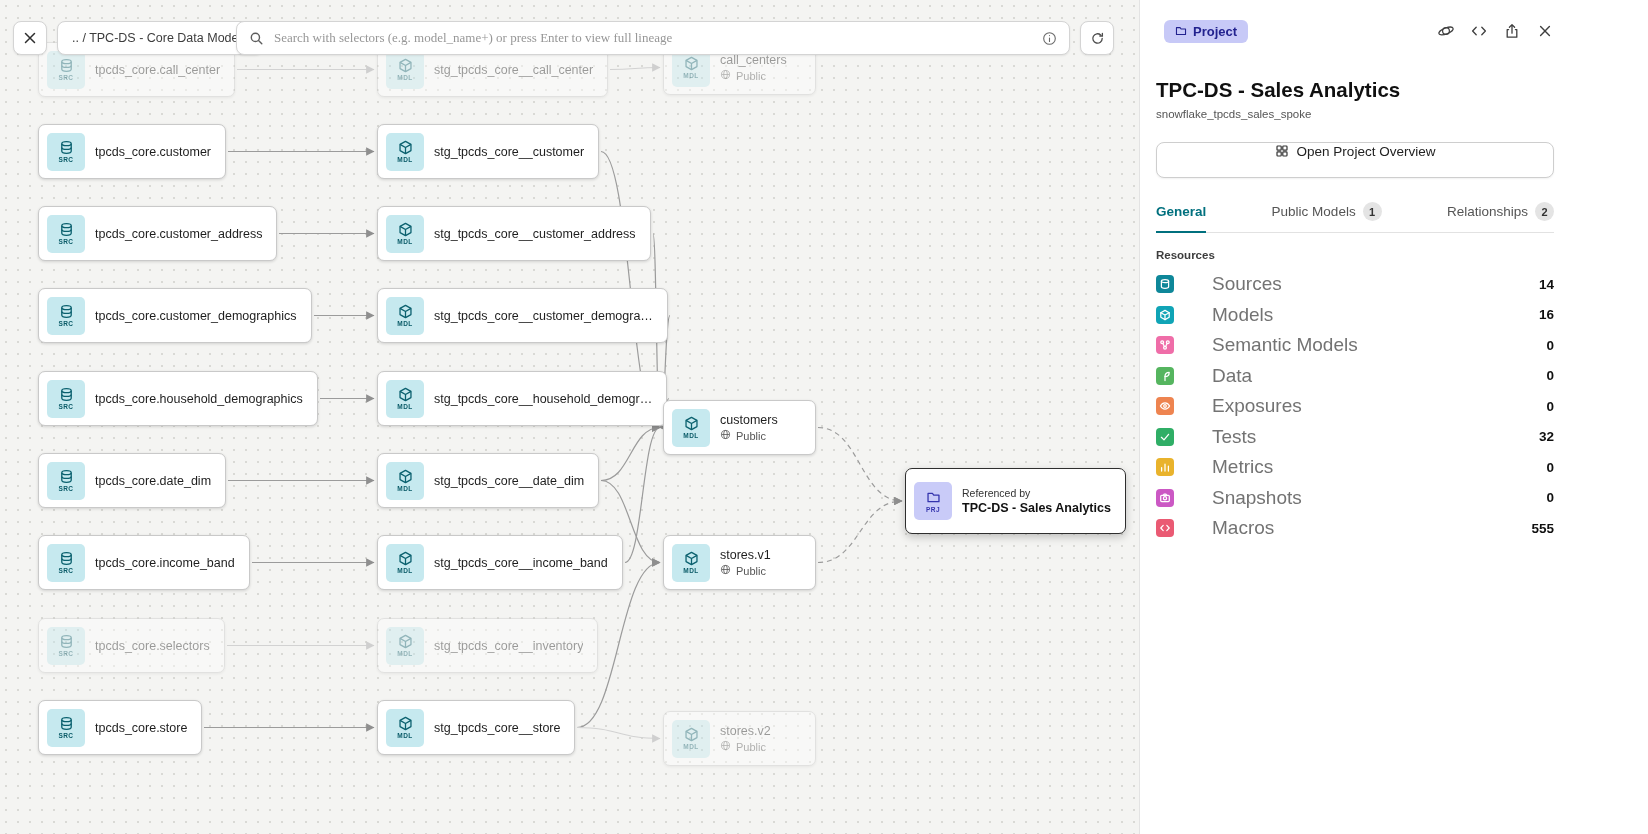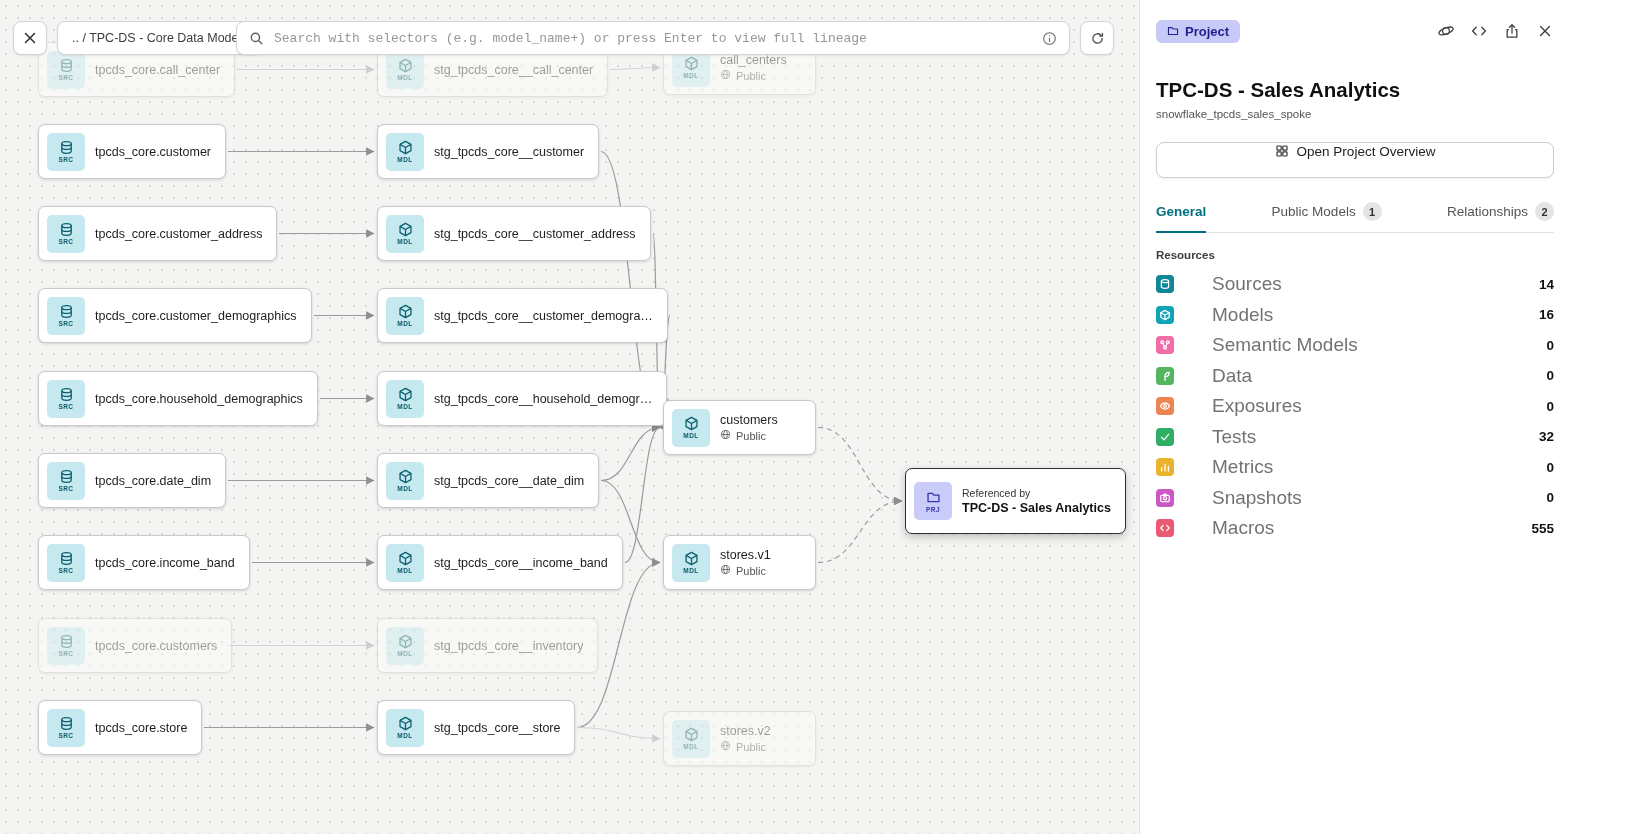--- a/index.html
+++ b/index.html
@@ -51,33 +51,33 @@
     border:1px solid #d4d4d4; border-radius:8px;
     box-shadow:0 1px 2px rgba(0,0,0,.08);
     display:flex; align-items:center; pointer-events:auto;
   }
   button.tb-box { cursor:pointer; padding:0; }
   .tb-close { left:13px; width:34px; justify-content:center; }
   .tb-crumb { left:57px; padding:0 14px; font-size:12.5px; color:#3c3c3c; cursor:pointer; }
   .tb-search { left:236px; width:834px; padding:0 12px; gap:8px; }
   .tb-search input {
     flex:1; border:none; outline:none; font-size:13px; color:#333;
-    font-family:Liberation Mono, monospace; background:transparent;
+    font-family:Liberation Serif, serif; background:transparent;
   }
   .tb-search input::placeholder { color:#979797; }
   .tb-refresh { left:1080px; width:34px; justify-content:center; }
   .tb-ic { display:flex; align-items:center; }
 
   
   .panel {
     width:509px; height:834px; background:#fff;
     border-left:1px solid #e3e3e3; padding:18px 0 0 16px;
   }
   .panel-inner { width:398px; }
-  .panel-top { display:flex; align-items:center; justify-content:space-between; height:26px; margin-bottom:34px; }
+  .panel-top { display:flex; align-items:center; justify-content:space-between; height:26px; margin-bottom:34px;margin-left:8px; }
   .proj-badge {
     display:inline-flex; align-items:center; gap:6px;
     background:#c7c9f7; color:#22228f; font-size:13px; font-weight:600;
     padding:4px 11px; border-radius:6px;
   }
   .panel-icons { display:flex; align-items:center; gap:15px; }
   .iconbtn { background:none; border:none; padding:0; cursor:pointer; display:flex; align-items:center; }
 
   .panel h1 { margin:0 0 6px 0; font-size:20.5px; font-weight:700; color:#101010; }
   .subtitle { font-size:11.5px; color:#555; margin-bottom:22px; }
@@ -377,21 +377,21 @@
             <svg viewBox="0 0 14 14" width="15" height="15">
               <g fill="none" stroke="#0a606e" stroke-width="1.2">
                 <ellipse cx="7" cy="3.4" rx="4.4" ry="1.8"></ellipse>
                 <path d="M2.6 3.4v7.2c0 1 2 1.8 4.4 1.8s4.4-.8 4.4-1.8V3.4"></path>
                 <path d="M2.6 7c0 1 2 1.8 4.4 1.8S11.4 8 11.4 7"></path>
               </g>
             </svg>
             <span class="kind">SRC</span>
           </div>
           <div class="ntext">
-            <div class="nlabel">tpcds_core.customers</div>
+            <div class="nlabel">tpcds_core.selectors</div>
           </div>
         </div>
         <div class="node faded" style="left: 377px; top: 618px;">
           <div class="iconbox">
             <svg viewBox="0 0 14 14" width="15" height="15">
               <g fill="none" stroke="#0a606e" stroke-width="1.2" stroke-linejoin="round">
                 <path d="M7 1.3 12.1 4.1v5.8L7 12.7 1.9 9.9V4.1z"></path>
                 <path d="M1.9 4.1 7 7l5.1-2.9M7 7v5.7"></path>
               </g>
             </svg>

